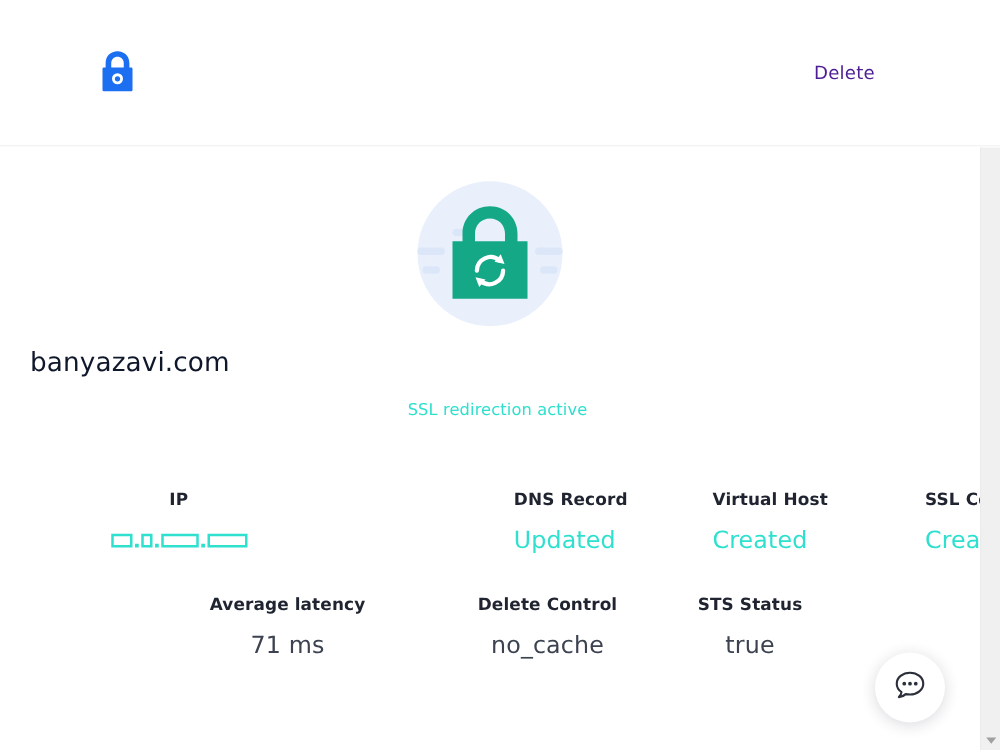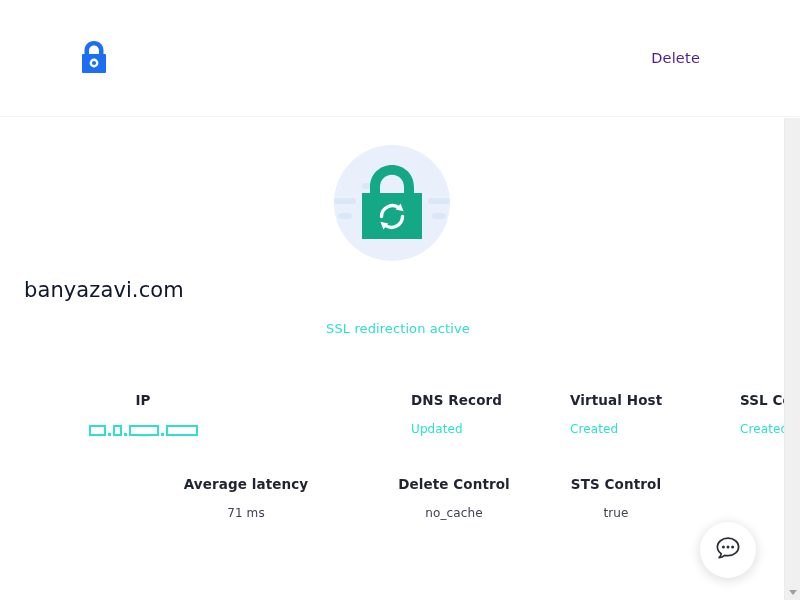--- a/index.html
+++ b/index.html
@@ -122,42 +122,42 @@
     align-items: flex-start;
   }
 
   .metrics-row-1 {
     left: 0;
     top: 276px;
     width: 784px;
   }
 
   .metrics-row-2 {
-    left: 16px;
+    left: 0;
     top: 360px;
     width: 784px;
   }
 
   .metric {
     text-align: center;
     box-sizing: border-box;
   }
 
   .metric-label {
     font-size: 13.5px;
     font-weight: bold;
     color: #1f2430;
     letter-spacing: 0.1px;
     line-height: 1;
     margin-bottom: 15px;
     white-space: nowrap;
   }
 
   .metric-value {
-    font-size: 12px;
+    font-size: 19px;
     color: #2fe0cf;
     letter-spacing: 0.1px;
     line-height: 1;
     white-space: nowrap;
   }
 
   .metric-value.neutral {
     color: #3c4250;
   }
 
@@ -342,21 +342,21 @@
         <div class="metric-label">Average latency</div>
         <div class="metric-value neutral">71 ms</div>
       </div>
 
       <div class="metric m-cache">
         <div class="metric-label">Delete Control</div>
         <div class="metric-value neutral">no_cache</div>
       </div>
 
       <div class="metric m-sts">
-        <div class="metric-label">STS Control</div>
+        <div class="metric-label">STS Status</div>
         <div class="metric-value neutral">true</div>
       </div>
     </div>
 
     <div class="chat-fab">
       <span>
         <svg width="28" height="28" viewBox="0 0 28 28" aria-hidden="true">
           <path d="M14 4.2 C8.1 4.2 3.4 8.1 3.4 12.9 C3.4 15.6 4.9 18 7.2 19.6 C7.1 21 6.3 22.6 5.1 23.7 C7.2 23.5 9.3 22.6 10.6 21.3 C11.7 21.5 12.8 21.6 14 21.6 C19.9 21.6 24.6 17.7 24.6 12.9 C24.6 8.1 19.9 4.2 14 4.2 Z" fill="none" stroke="#2b2f3a" stroke-width="1.7" stroke-linejoin="round"></path>
           <circle cx="9.4" cy="12.9" r="1.5" fill="#2b2f3a"></circle>
           <circle cx="14" cy="12.9" r="1.5" fill="#2b2f3a"></circle>

